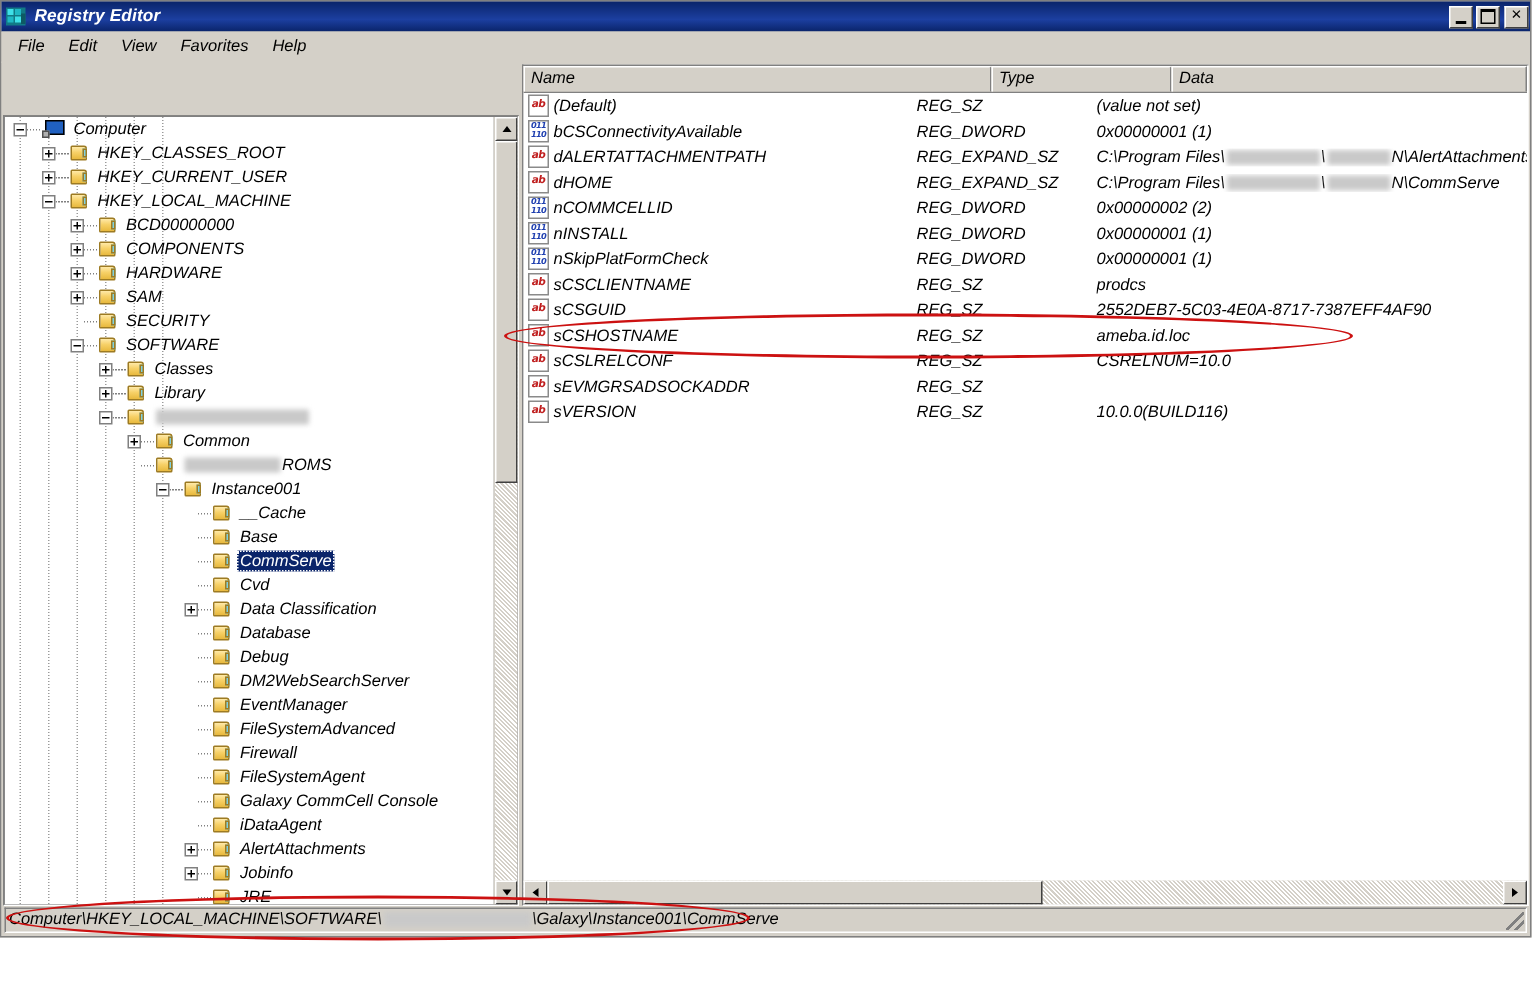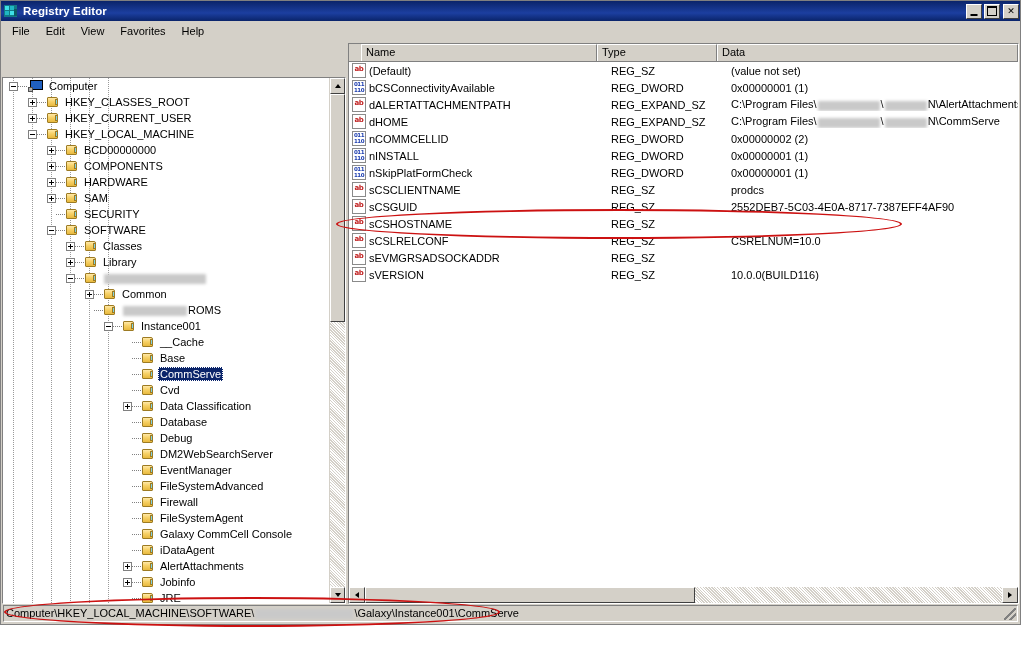--- a/index.html
+++ b/index.html
@@ -18,20 +18,21 @@
   
   #window {
     position: absolute;
     left: 0; top: 0;
     width: 1021px; height: 625px;
     border: 1px solid #808080;
     background: #d4d0c8;
     box-sizing: border-box;
     display: flex;
     flex-direction: column;
+    font-style: italic;
   }
 
   
   #titlebar {
     height: 20px;
     background: linear-gradient(to bottom, #0a246a 0%, #1c3fa0 60%, #0a246a 100%);
     display: flex;
     align-items: center;
     padding: 0 1px 0 2px;
     flex: 0 0 auto;
@@ -375,21 +376,21 @@
     border-top: 1px solid #ffffff;
     border-left: 1px solid #ffffff;
     box-sizing: border-box;
     font-size: 11px;
     line-height: 15px;
     padding-left: 4px;
     color: #000;
     white-space: nowrap;
     overflow: hidden;
   }
-  .ch-name { width: 236px; flex: 0 0 auto; margin-left: 12px; }
+  .ch-name { width: 312px; flex: 0 0 auto; }
   .ch-type { width: 120px; flex: 0 0 auto; }
   .ch-data { flex: 1 1 auto; }
 
   #list-rows {
     flex: 1 1 auto;
     background: #ffffff;
     overflow: hidden;
     position: relative;
   }
   .val-row {
@@ -841,20 +842,21 @@
             <div class="val-row">
               <span class="val-icon sz">ab</span>
               <span class="val-name">sCSGUID</span>
               <span class="val-type">REG_SZ</span>
               <span class="val-data">2552DEB7-5C03-4E0A-8717-7387EFF4AF90</span>
             </div>
             <div class="val-row">
               <span class="val-icon sz">ab</span>
               <span class="val-name">sCSHOSTNAME</span>
               <span class="val-type">REG_SZ</span>
+              <span class="val-data">ameba.id.loc</span>
             </div>
             <div class="val-row">
               <span class="val-icon sz">ab</span>
               <span class="val-name">sCSLRELCONF</span>
               <span class="val-type">REG_SZ</span>
               <span class="val-data">CSRELNUM=10.0</span>
             </div>
             <div class="val-row">
               <span class="val-icon sz">ab</span>
               <span class="val-name">sEVMGRSADSOCKADDR</span>

